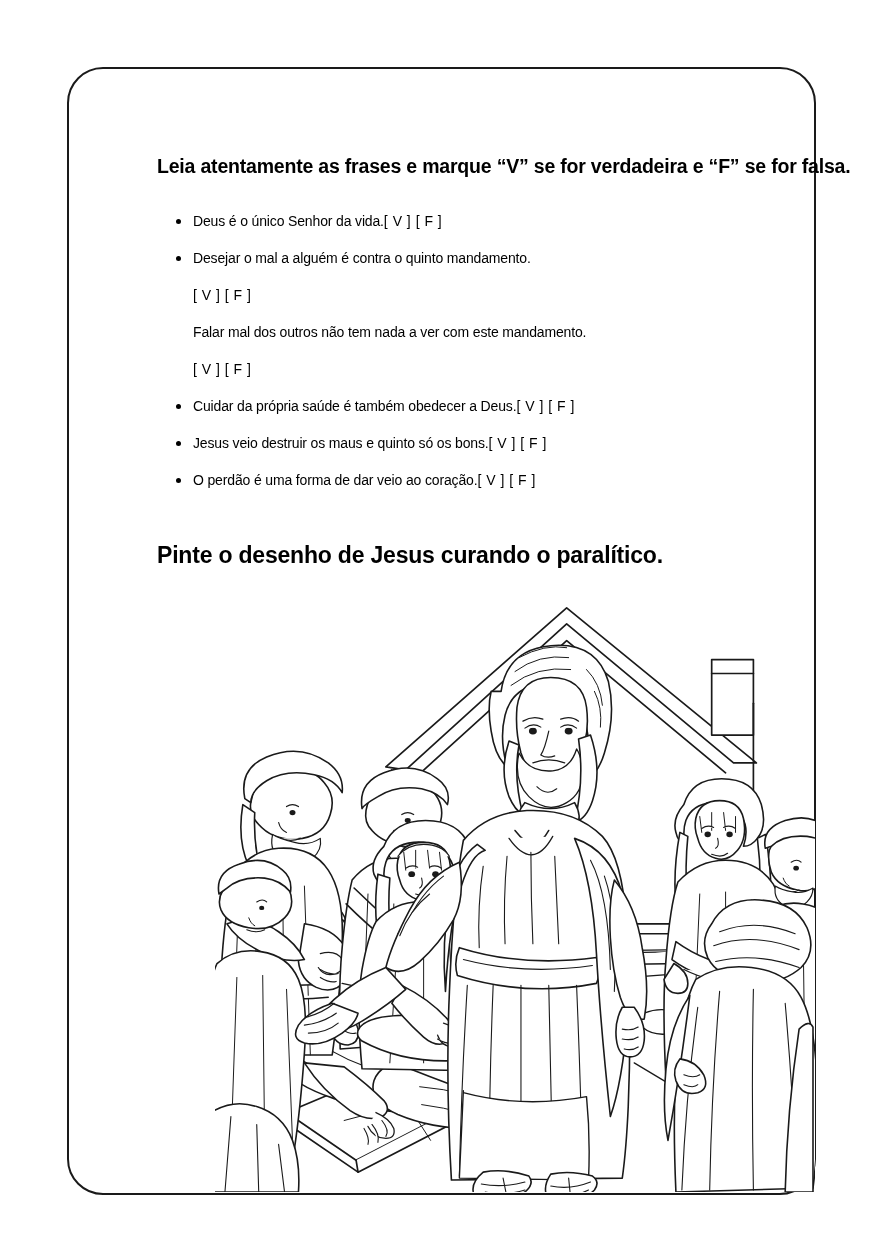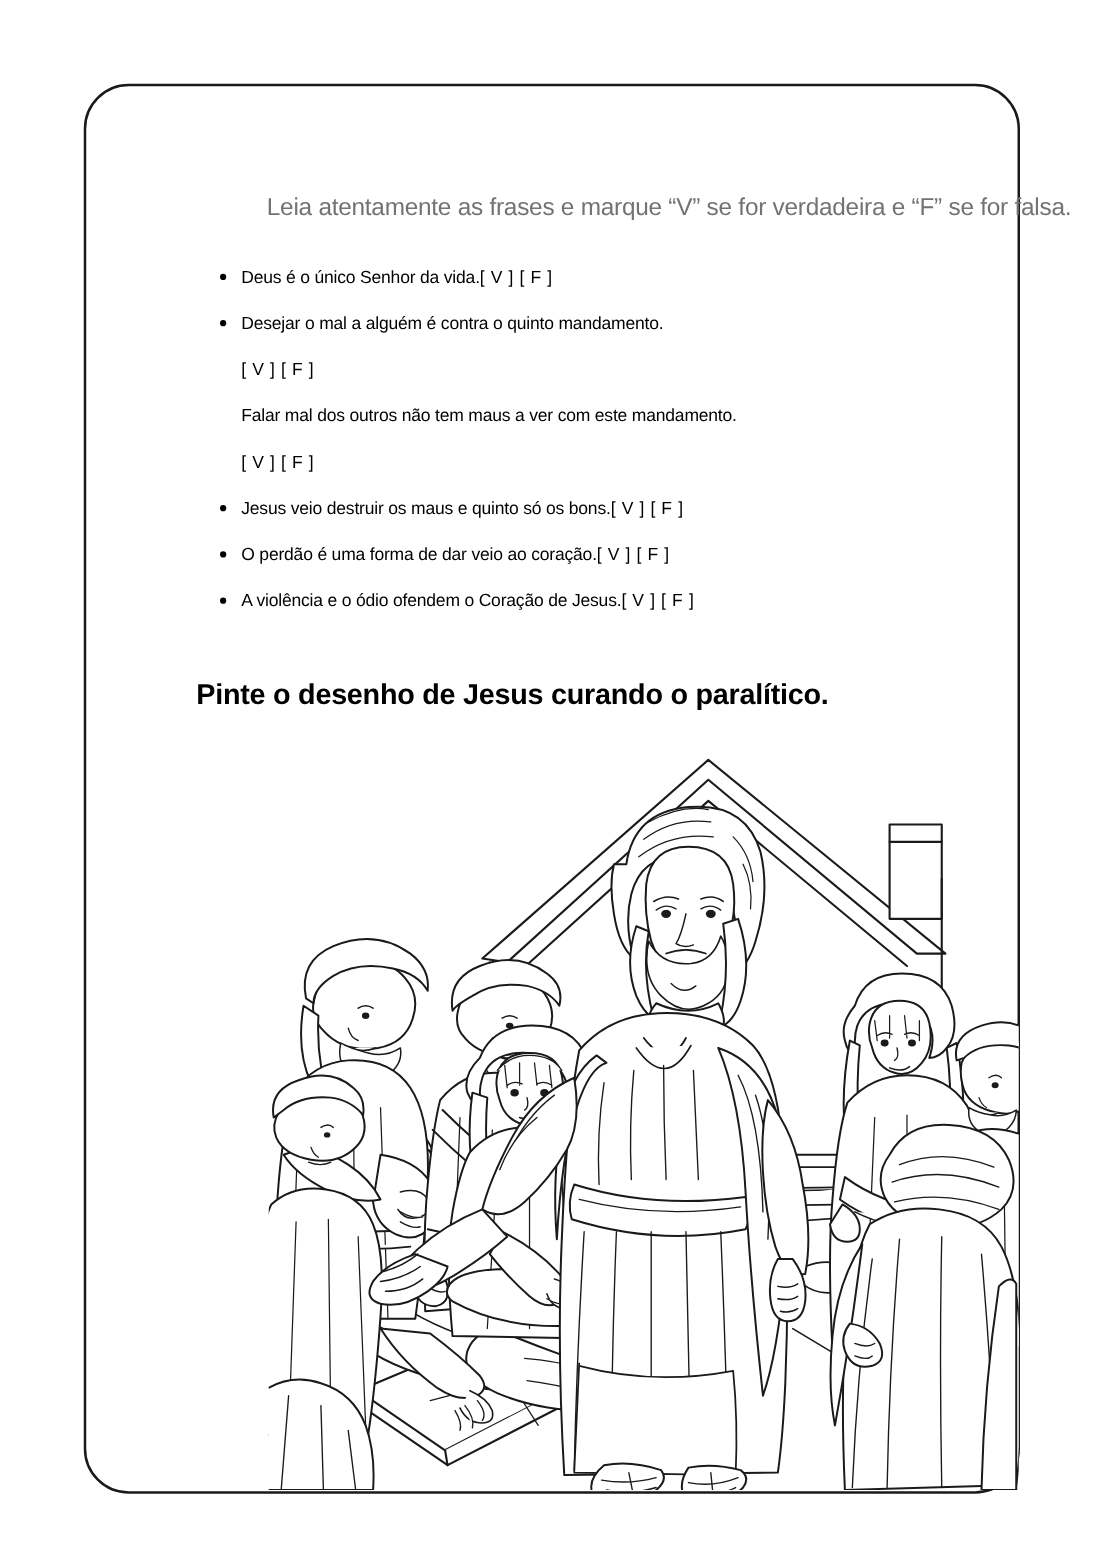--- a/index.html
+++ b/index.html
@@ -39,27 +39,26 @@
   .content {
     position: absolute;
     left: 88px;
     top: 84px;
     width: 710px;
   }
 
   
   .heading {
     font-size: 19.5px;
-    font-weight: normal;
+    font-weight: bold;
     line-height: 27px;
     letter-spacing: -0.2px;
-    color: #737373;
+    color: #000000;
     margin: 0;
     max-width: 700px;
-    text-align: right;
   }
   .heading-2 {
     font-size: 23px;
     font-weight: bold;
     line-height: 26px;
     letter-spacing: -0.2px;
     margin: 0;
   }
 
   
@@ -148,39 +147,39 @@
 
           <li>
             <span>Desejar o mal a alguém é contra o quinto mandamento.</span>
           </li>
 
           <li class="vf-line">
             <span class="vf">[ V ] [ F ]</span>
           </li>
 
           <li class="plain-line">
-            <span>Falar mal dos outros não tem maus a ver com este mandamento.</span>
+            <span>Falar mal dos outros não tem nada a ver com este mandamento.</span>
           </li>
 
           <li class="vf-line">
             <span class="vf">[ V ] [ F ]</span>
           </li>
 
+          <li>
+            <span>Cuidar da própria saúde é também obedecer a Deus.</span><span class="vf">[ V ] [ F ]</span>
+          </li>
 
           <li>
             <span>Jesus veio destruir os maus e quinto só os bons.</span><span class="vf">[ V ] [ F ]</span>
           </li>
 
           <li>
             <span> O perdão é uma forma de dar veio ao coração.</span><span class="vf">[ V ] [ F ]</span>
           </li>
 
-          <li>
-            <span> A violência e o ódio ofendem o Coração de Jesus.</span><span class="vf">[ V ] [ F ]</span>
-          </li>
 
         </ul>
       </div>
 
       <div class="paint-heading-wrap">
         <h2 class="heading-2">Pinte o desenho de Jesus curando o paralítico.</h2>
       </div>
 
       <div class="illus-wrap">
         <svg viewBox="0 0 600 600" xmlns="http://www.w3.org/2000/svg">

